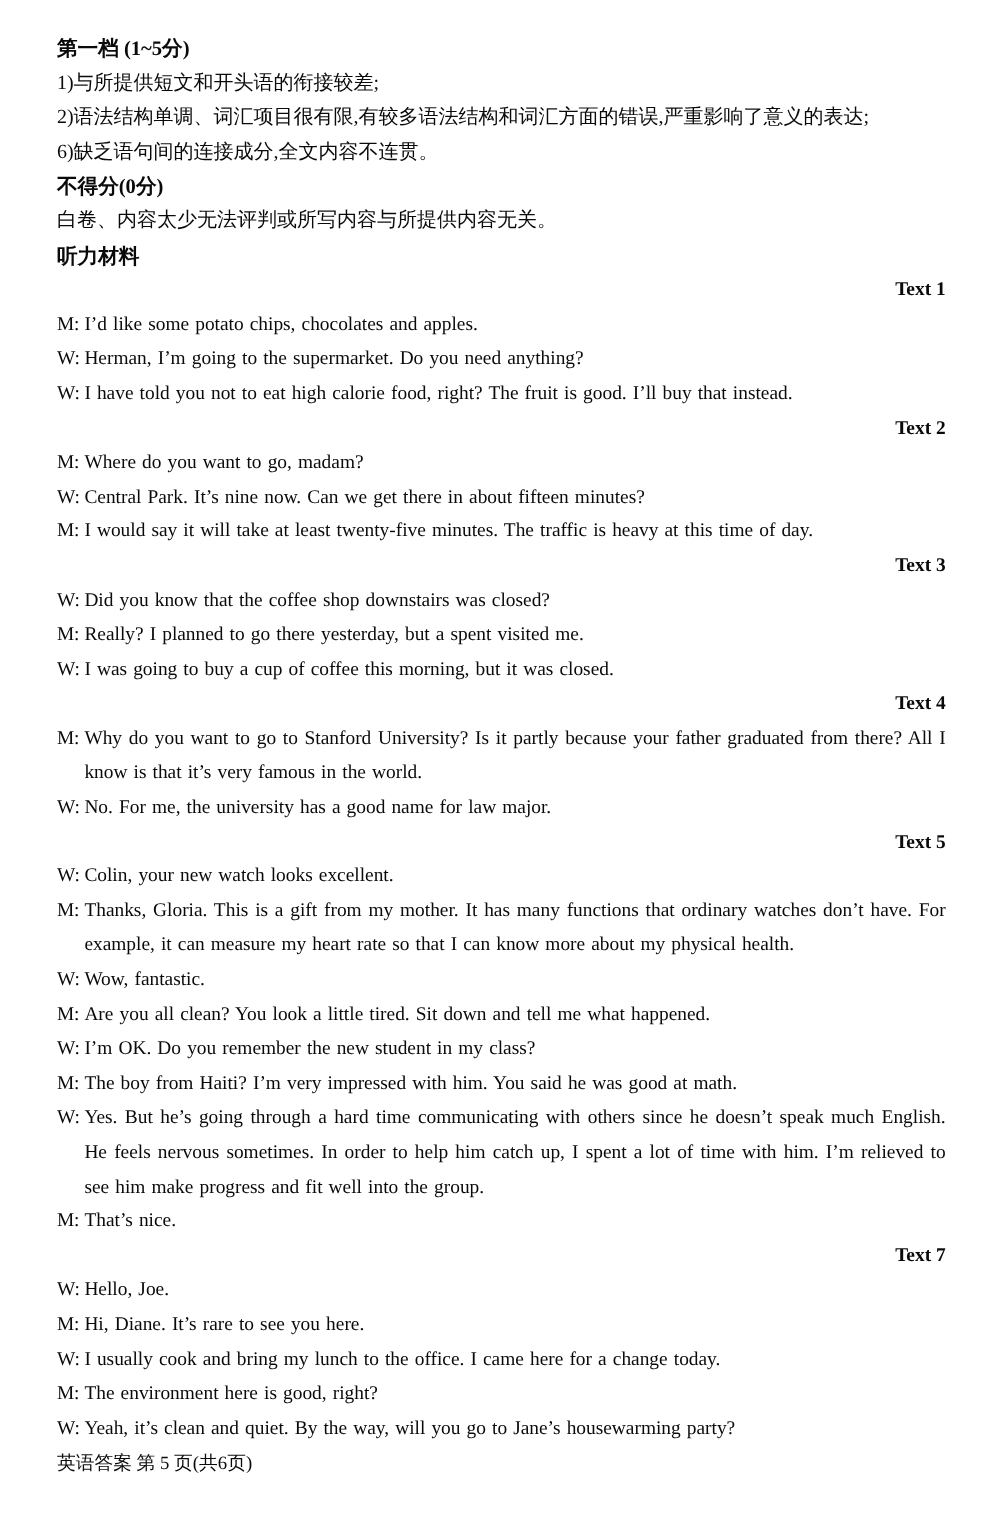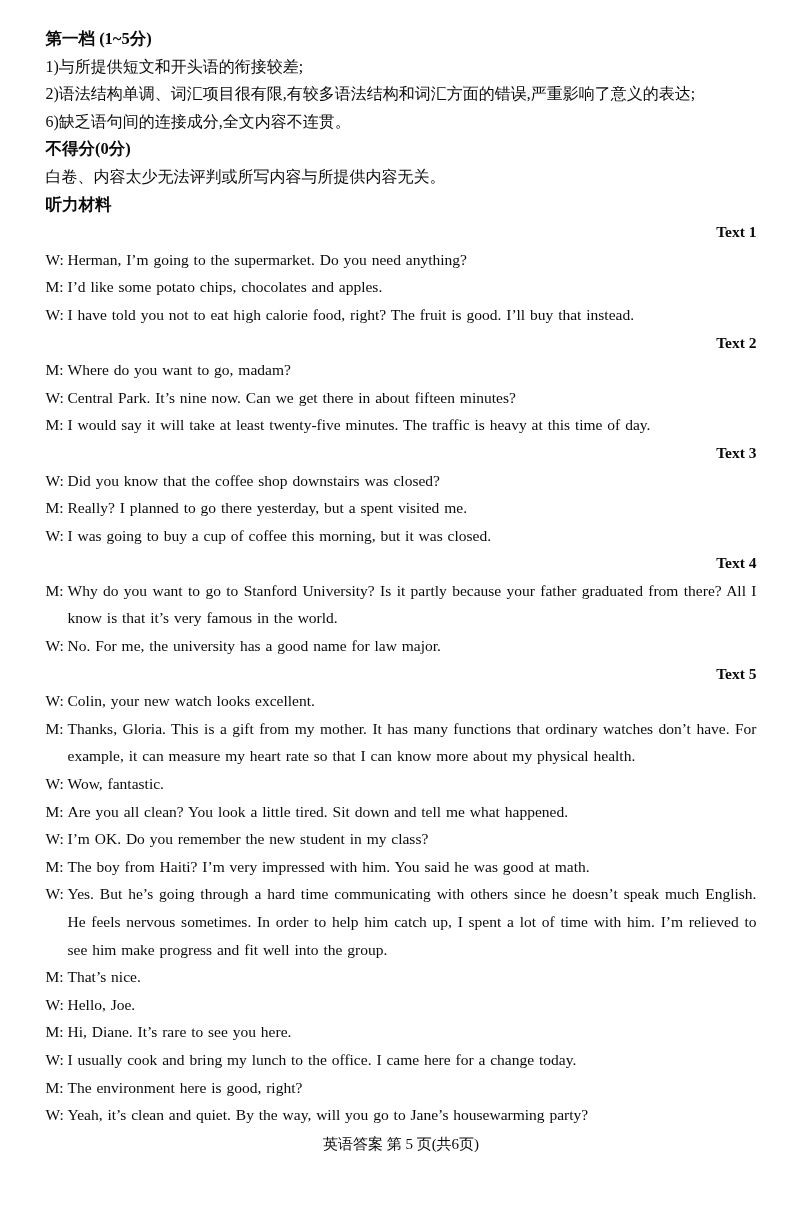--- a/index.html
+++ b/index.html
@@ -47,21 +47,21 @@
     line-height: 27.6px;
     word-spacing: 1px;
   }
   .speaker {
     display: inline-block;
     width: 22px;
     text-indent: 0;
   }
   .footer {
     margin-top: 2px;
-    text-align: center;
+    text-align: left;
     font-size: 15px;
     line-height: 27.6px;
   }
 </style>
 </head>
 <body>
 
 <div class="page">
 
   <h3 class="cn-heading">第一档 (1~5分)</h3>
@@ -72,22 +72,22 @@
 
   <h3 class="cn-heading">不得分(0分)</h3>
 
   <p class="cn-text">白卷、内容太少无法评判或所写内容与所提供内容无关。</p>
 
   <h3 class="cn-heading">听力材料</h3>
 
   <div id="transcripts">
       <div>
         <h4 class="transcript-label">Text 1</h4>
+        <p class="dialogue"><span class="speaker">M:</span><span>I’d like some potato chips, chocolates and apples.</span></p>
         <p class="dialogue"><span class="speaker">W:</span><span>Herman, I’m going to the supermarket. Do you need anything?</span></p>
-        <p class="dialogue"><span class="speaker">M:</span><span>I’d like some potato chips, chocolates and apples.</span></p>
         <p class="dialogue"><span class="speaker">W:</span><span>I have told you not to eat high calorie food, right? The fruit is good. I’ll buy that instead.</span></p>
       </div>
       <div>
         <h4 class="transcript-label">Text 2</h4>
         <p class="dialogue"><span class="speaker">M:</span><span>Where do you want to go, madam?</span></p>
         <p class="dialogue"><span class="speaker">W:</span><span>Central Park. It’s nine now. Can we get there in about fifteen minutes?</span></p>
         <p class="dialogue"><span class="speaker">M:</span><span>I would say it will take at least twenty-five minutes. The traffic is heavy at this time of day.</span></p>
       </div>
       <div>
         <h4 class="transcript-label">Text 3</h4>
@@ -107,20 +107,21 @@
         <p class="dialogue"><span class="speaker">W:</span><span>Wow, fantastic.</span></p>
       </div>
       <div>
         <p class="dialogue"><span class="speaker">M:</span><span>Are you all clean? You look a little tired. Sit down and tell me what happened.</span></p>
         <p class="dialogue"><span class="speaker">W:</span><span>I’m OK. Do you remember the new student in my class?</span></p>
         <p class="dialogue"><span class="speaker">M:</span><span>The boy from Haiti? I’m very impressed with him. You said he was good at math.</span></p>
         <p class="dialogue"><span class="speaker">W:</span><span>Yes. But he’s going through a hard time communicating with others since he doesn’t speak much English. He feels nervous sometimes. In order to help him catch up, I spent a lot of time with him. I’m relieved to see him make progress and fit well into the group.</span></p>
         <p class="dialogue"><span class="speaker">M:</span><span>That’s nice.</span></p>
       </div>
       <div>
+        <h4 class="transcript-label">Text 7</h4>
         <p class="dialogue"><span class="speaker">W:</span><span>Hello, Joe.</span></p>
         <p class="dialogue"><span class="speaker">M:</span><span>Hi, Diane. It’s rare to see you here.</span></p>
         <p class="dialogue"><span class="speaker">W:</span><span>I usually cook and bring my lunch to the office. I came here for a change today.</span></p>
         <p class="dialogue"><span class="speaker">M:</span><span>The environment here is good, right?</span></p>
         <p class="dialogue"><span class="speaker">W:</span><span>Yeah, it’s clean and quiet. By the way, will you go to Jane’s housewarming party?</span></p>
       </div>
     </div>
 
   <div class="footer">英语答案 第 5 页(共6页)</div>
 

